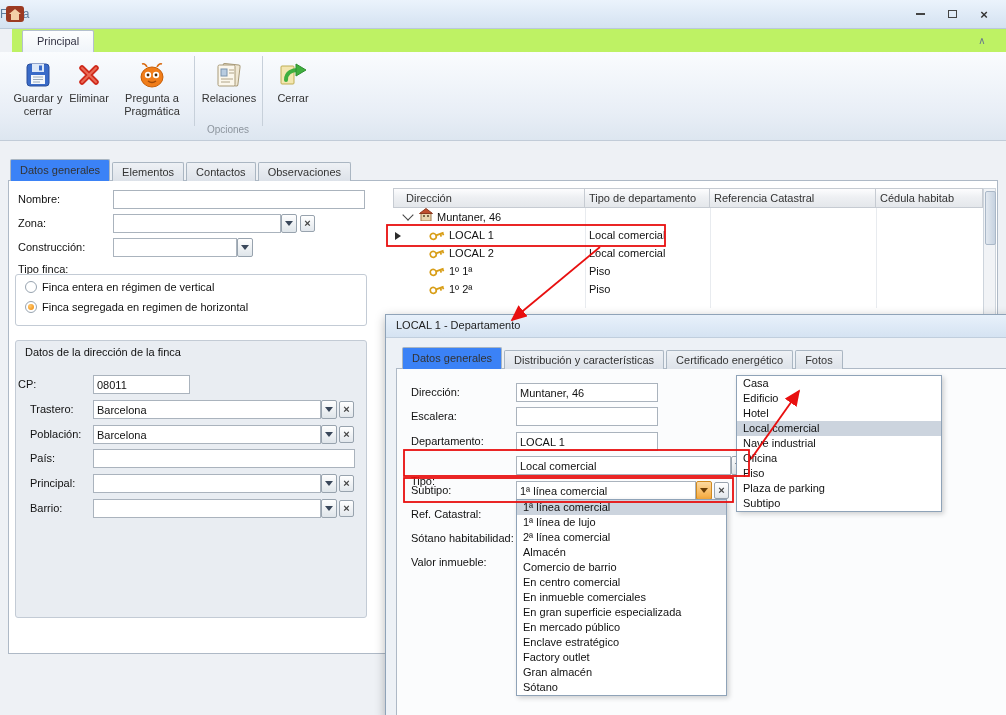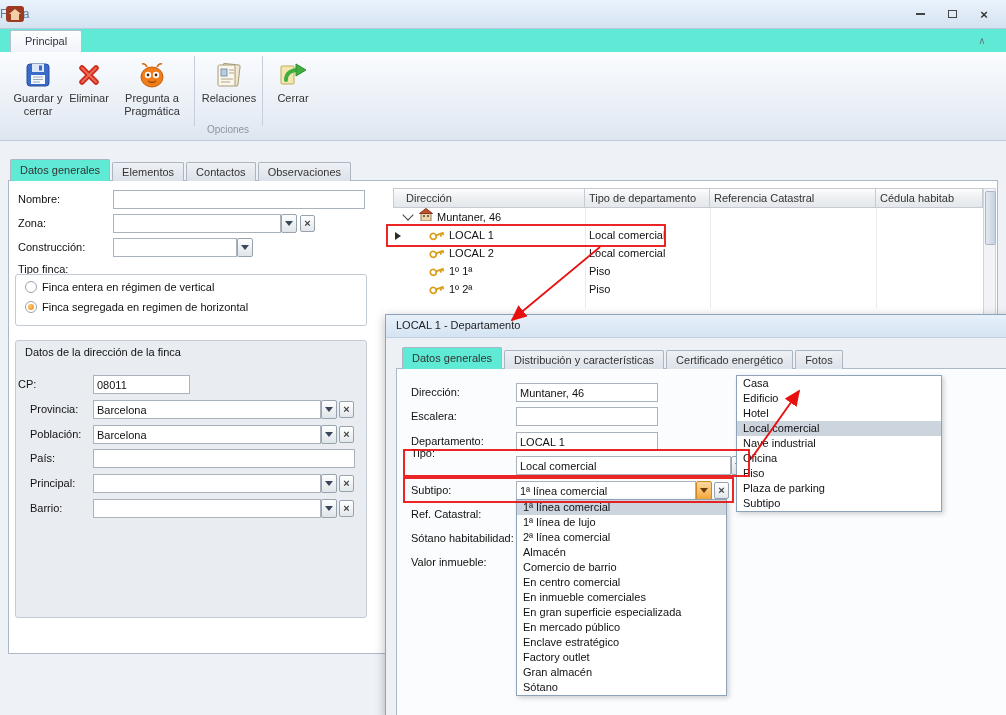--- a/index.html
+++ b/index.html
@@ -10,37 +10,37 @@
   .titlebar{position:absolute;left:0;top:0;right:0;height:28px;background:linear-gradient(#ebf3fc,#d4e2f1);
             border-bottom:1px solid #bac9da;display:flex;align-items:center}
   .app-icon{width:18px;height:16px;margin:0 6px;background:#9c3a22;border-radius:3px;display:flex;align-items:center;justify-content:center;z-index:2}
   .wtitle{position:absolute;left:0;right:0;text-align:left;color:#5f7d9c;font-size:12px}
   .wbtns{margin-left:auto;display:flex;gap:16px;padding-right:14px;z-index:2}
   .wbtn{width:16px;height:14px;display:flex;align-items:center;justify-content:center}
   .mingl{width:9px;height:2px;background:#444}
   .resgl{width:9px;height:8px;border:1.5px solid #444;box-sizing:border-box}
   .clsgl{font-size:13px;font-weight:bold;line-height:1;color:#333}
   
-  .rtabs{position:absolute;left:0;top:29px;right:0;height:23px;background:#5eead4}
+  .rtabs{position:absolute;left:12px;top:29px;right:0;height:23px;background:#bef264}
   .rtab{position:absolute;left:10px;top:1px;height:22px;line-height:21px;padding:0 14px;
         background:linear-gradient(#fdfefe,#f0f4f9);border:1px solid #b4c0ce;border-bottom:none;
         border-radius:2px 2px 0 0;color:#334;box-sizing:border-box}
   .rcollapse{position:absolute;right:16px;top:5px;width:16px;height:15px;text-align:center;color:#68798c;font-size:10px;line-height:14px}
   .ribbon{position:absolute;left:0;top:52px;right:0;height:88px;
           background:linear-gradient(#fafcfe,#e8eef6 70%,#dde6f0);border-bottom:1px solid #c2ccd8}
   .rbtn{position:absolute;top:3px;height:76px;display:flex;flex-direction:column;align-items:center;
         padding-top:3px;text-align:center;color:#333;line-height:1.2;box-sizing:border-box}
   .ric{height:34px;display:flex;align-items:center;justify-content:center}
   .rsep{position:absolute;top:4px;height:70px;width:1px;background:#c7d0da}
   .rgl{position:absolute;top:72px;text-align:center;color:#8d959e;font-size:10px}
   
   .tabstrip{position:absolute;display:flex;align-items:flex-end;height:22px;z-index:5}
   .tab{height:19px;line-height:18px;padding:0 9px;background:linear-gradient(#eef1f5,#dde2e9);
        border:1px solid #aab6c2;border-bottom:none;margin-right:2px;border-radius:2px 2px 0 0;color:#333;box-sizing:border-box}
-  .tab.act{height:22px;line-height:21px;background:#5eead4;z-index:6}
+  .tab.act{height:22px;line-height:21px;background:#3b82f6;z-index:6}
   .panel{position:absolute;background:#fff;border:1px solid #aeb9c6;box-sizing:border-box}
   
   .lbl{position:absolute;white-space:nowrap;color:#111}
   .txt{position:absolute;height:19px;border:1px solid #aab3bd;background:#fff;color:#111;
        font:11px "Liberation Sans","DejaVu Sans",sans-serif;padding:0 3px;box-sizing:border-box;outline:none}
   .cbtn{position:absolute;width:16px;height:19px;border:1px solid #98a3ae;border-radius:2px;
         background:linear-gradient(#fefefe,#dfe5ea);box-sizing:border-box;display:flex;align-items:center;justify-content:center}
   .cbtn::after{content:"";border:4px solid transparent;border-top:5px solid #39475a;margin-top:4px}
   .cbtn.orange{border-color:#d08a20;background:linear-gradient(#fcd9a0,#f5a93c)}
   .cbtn.orange::after{border-top-color:#6b3d05}
@@ -189,21 +189,21 @@
 <div class="groupbox" style="left:15px;top:274px;width:352px;height:52px;background:#fff"></div>
 <div class="radio" style="left:25px;top:281px"></div>
 <div class="lbl" style="left:42px;top:281px">Finca entera en régimen de vertical</div>
 <div class="radio sel" style="left:25px;top:301px"></div>
 <div class="lbl" style="left:42px;top:301px">Finca segregada en regimen de horizontal</div>
 
 <div class="groupbox" style="left:15px;top:340px;width:352px;height:278px;background:#e9edf2"></div>
 <div class="lbl" style="left:25px;top:346px">Datos de la dirección de la finca</div>
 <div class="lbl" style="left:18px;top:378px">CP:</div>
 <input class="txt" style="left: 93px; top: 375px; width: 97px;" readonly="" value="08011">
-<div class="lbl" style="left:30px;top:403px">Provincia:</div>
+<div class="lbl" style="left:30px;top:403px">Trastero:</div>
 <input class="txt" style="left: 93px; top: 400px; width: 228px;" readonly="" value="Barcelona">
 <div class="cbtn" style="left:321px;top:400px"></div>
 <div class="xbtn" style="left:339px;top:401px">×</div>
 <div class="lbl" style="left:30px;top:428px">Población:</div>
 <input class="txt" style="left: 93px; top: 425px; width: 228px;" readonly="" value="Barcelona">
 <div class="cbtn" style="left:321px;top:425px"></div>
 <div class="xbtn" style="left:339px;top:426px">×</div>
 <div class="lbl" style="left:30px;top:452px">País:</div>
 <input class="txt" style="left: 93px; top: 449px; width: 262px;" readonly="" value="">
 <div class="lbl" style="left:30px;top:477px">Principal:</div>
@@ -274,21 +274,21 @@
   </div>
   <div class="panel" style="left:10px;top:53px;width:615px;height:360px;background:#fbfcfd"></div>
 
   <div class="lbl" style="left:25px;top:71px">Dirección:</div>
   <input class="txt" style="left: 130px; top: 68px; width: 142px;" readonly="" value="Muntaner, 46">
   <div class="lbl" style="left:25px;top:95px">Escalera:</div>
   <input class="txt" style="left: 130px; top: 92px; width: 142px;" readonly="" value="">
   <div class="lbl" style="left:25px;top:120px">Departamento:</div>
   <input class="txt" style="left: 130px; top: 117px; width: 142px;" readonly="" value="LOCAL 1">
 
-  <div class="lbl" style="left:25px;top:132px">Tipo:</div>
+  <div class="lbl" style="left:25px;top:160px">Tipo:</div>
   <input class="txt" style="left: 130px; top: 141px; width: 215px;" readonly="" value="Local comercial">
   <div class="cbtn" style="left:345px;top:141px"></div>
 
   <div class="lbl" style="left:25px;top:169px">Subtipo:</div>
   <input class="txt" style="left: 130px; top: 166px; width: 180px;" readonly="" value="1ª línea comercial">
   <div class="cbtn orange" style="left:310px;top:166px"></div>
   <div class="xbtn" style="left:328px;top:167px">×</div>
 
   <div class="lbl" style="left:25px;top:193px">Ref. Catastral:</div>
   <div class="lbl" style="left:25px;top:217px">Sótano habitabilidad:</div>

